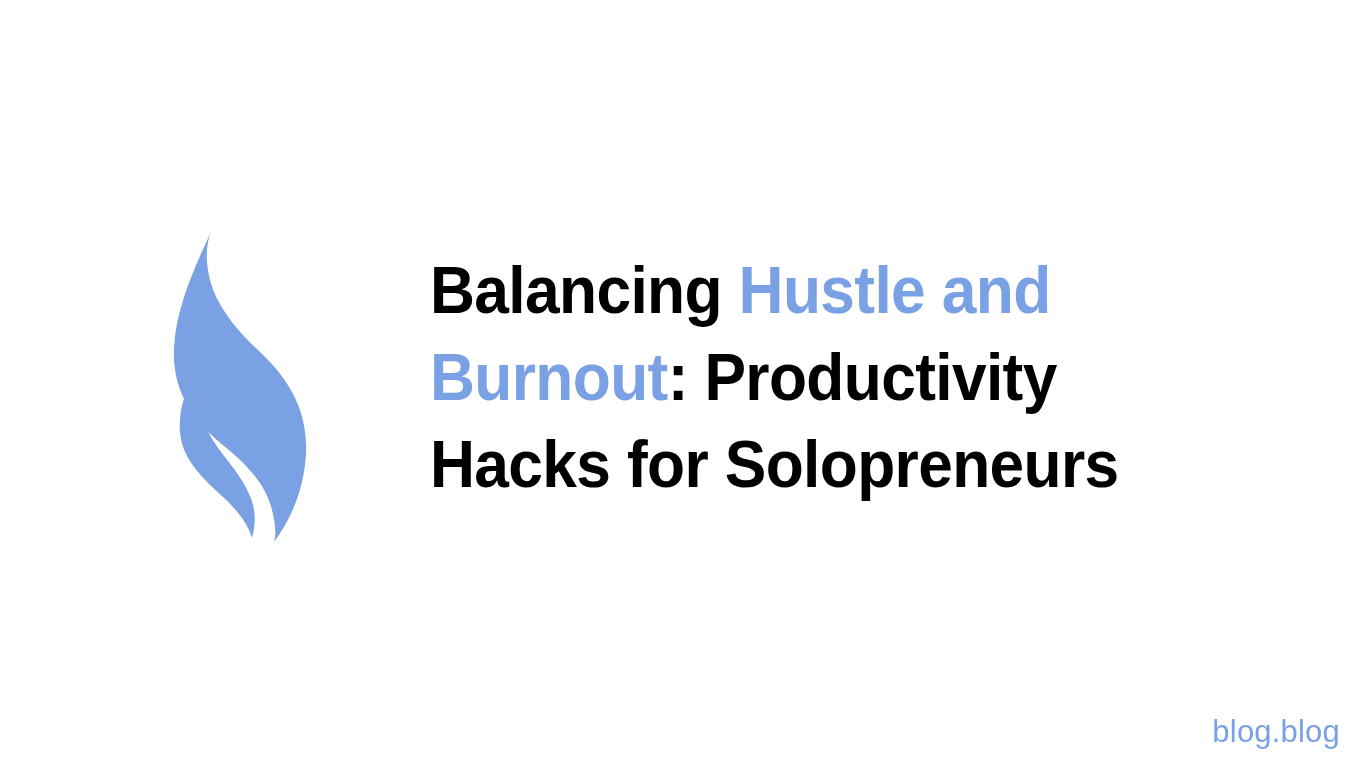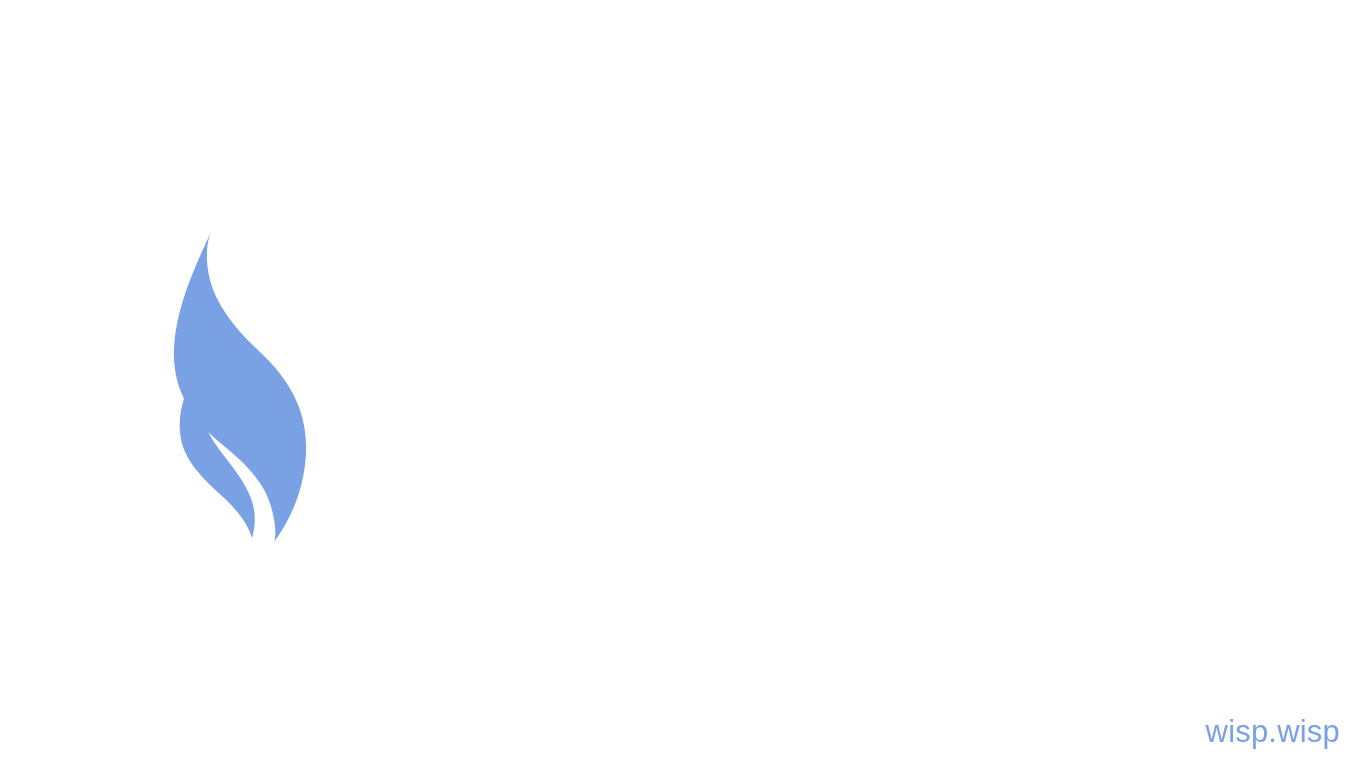--- a/index.html
+++ b/index.html
@@ -96,16 +96,21 @@
       <path d="M34 136
                C 18 162, 10 186, 12 208
                C 14 234, 32 252, 54 272
                C 70 287, 80 300, 84 314
                C 88 300, 88 286, 82 272
                C 74 252, 58 236, 46 218
                C 33 198, 28 170, 34 136 Z" fill="#7ba1e5"></path>
     </svg>
   </div>
 
+  <div class="title-block">
+    <div class="title-line"><span>Balancing </span><span class="accent">Hustle and</span></div>
+    <div class="title-line"><span class="accent">Burnout</span><span>: Productivity</span></div>
+    <div class="title-line"><span>Hacks for Solopreneurs</span></div>
+  </div>
 
-  <div class="footer-brand">wisp.wisp</div>
+  <div class="footer-brand">blog.blog</div>
 
 </div>
 
 </body></html>

